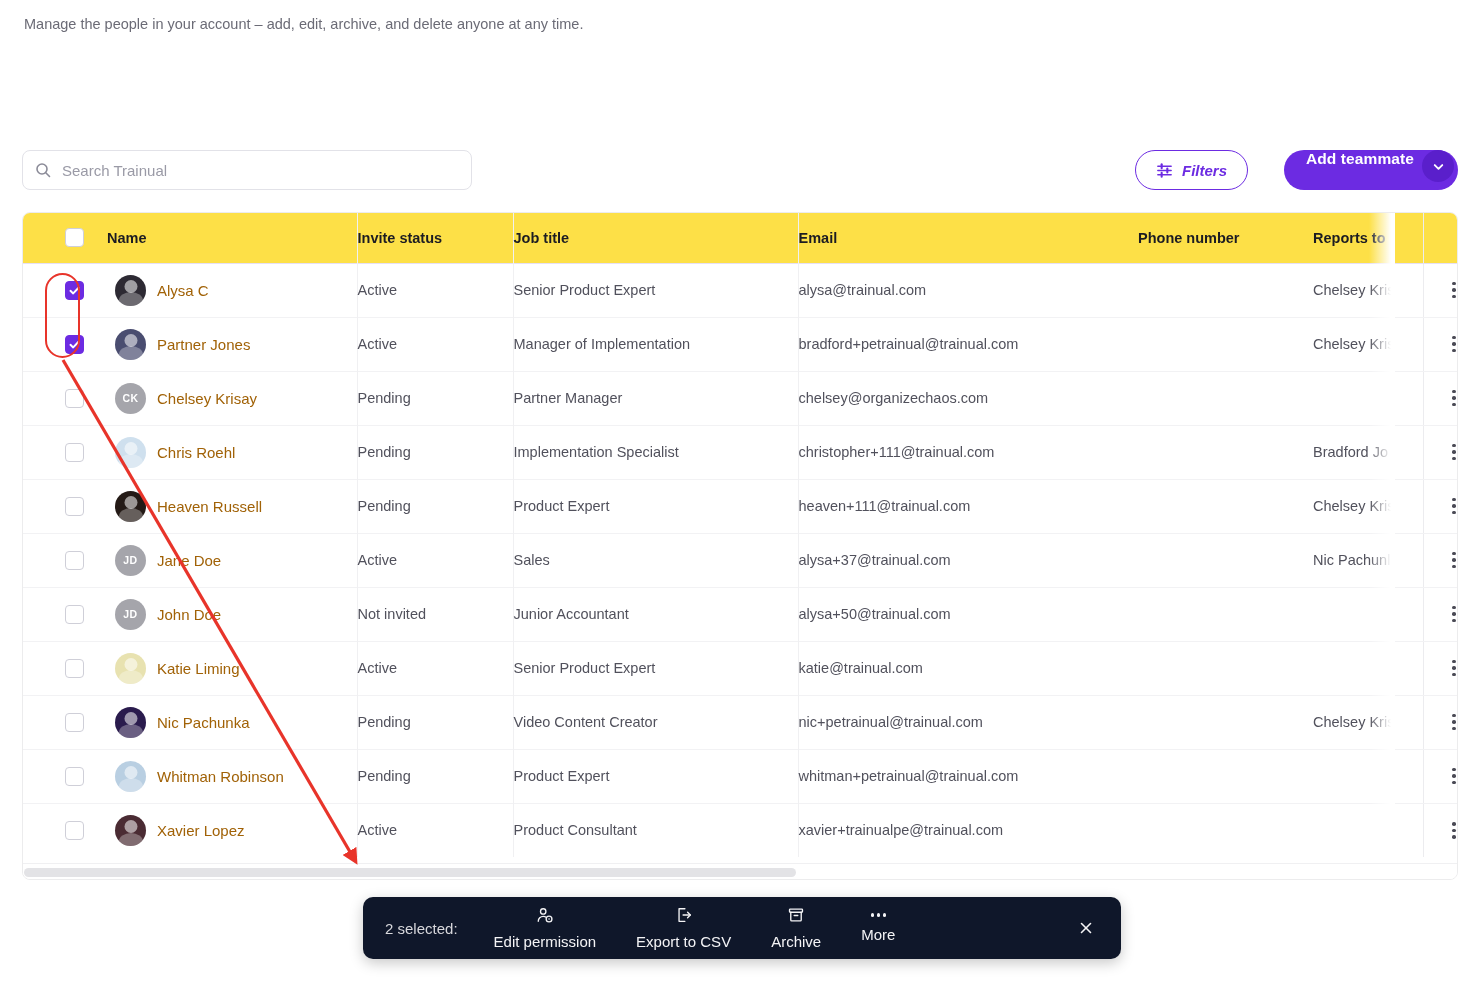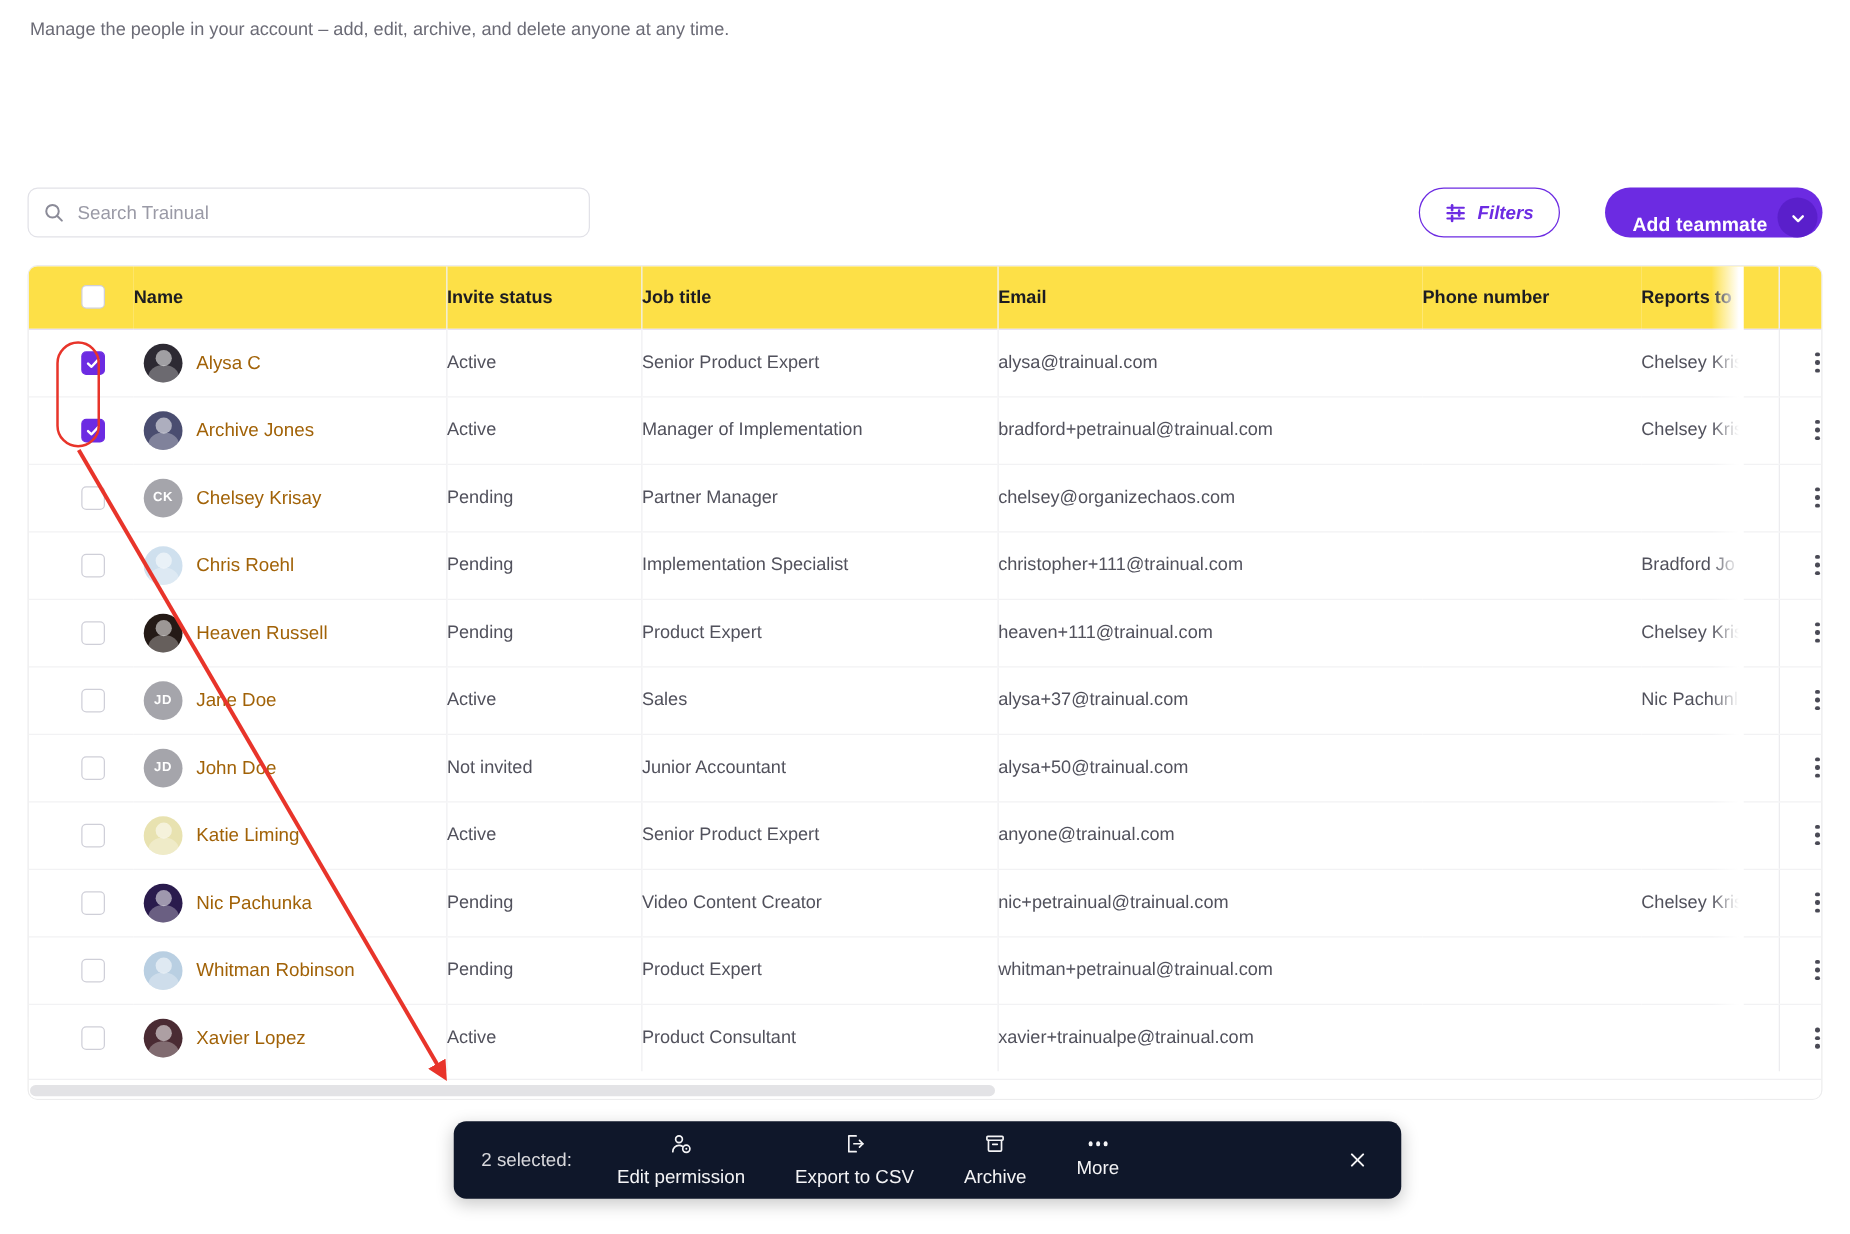--- a/index.html
+++ b/index.html
@@ -53,21 +53,21 @@
     background: #fff; color: #6C2BE2;
     font-size: 15px; font-weight: 600; cursor: pointer;
     display: flex; align-items: center; gap: 9px;
     font-family: "Liberation Sans", sans-serif;
     font-style: italic;
   }
   .btn-add {
     position: absolute; right: 0; top: 0;
     height: 40px; border-radius: 22px;
     background: #6C2BE2; color: #fff;
-    display: flex; align-items: flex-end; cursor: pointer;
+    display: flex; align-items: flex-start; cursor: pointer;
     padding-left: 22px; padding-right: 4px; gap: 8px;
   }
   .btn-add-label { font-size: 15.5px; font-weight: 600; letter-spacing: .1px; }
   .btn-add-caret {
     width: 32px; height: 32px; border-radius: 50%;
     background: #5A1FCB; display: flex;
     align-items: center; justify-content: center;
   }
 
   
@@ -326,21 +326,21 @@
                   <polyline points="3,8.4 6.4,11.6 13,4.6"></polyline>
                 </svg>
               </span>
             </td>
             <td>
               <span class="name-cell">
                 <span class="avatar" style="background:#4a4d70">
                   <span class="ph-head" style="background:rgba(255,255,255,.55)"></span>
                   <span class="ph-body" style="background:rgba(255,255,255,.3)"></span>
                 </span>
-                <span class="name-label">Archive Jones</span>
+                <span class="name-label">Partner Jones</span>
               </span>
             </td>
             <td class="cell-pad vline"><span class="cell-text">Active</span></td>
             <td class="cell-pad vline"><span class="cell-text">Manager of Implementation</span></td>
             <td class="cell-pad vline"><span class="cell-text">bradford+petrainual@trainual.com</span></td>
             <td class="cell-pad"><span class="cell-text"></span></td>
             <td class="cell-pad"><span class="cell-text">Chelsey Kris</span></td>
             <td class="menu-cell">
               <span class="sticky-sep"></span>
               <span class="kebab">
@@ -484,21 +484,21 @@
               <span class="name-cell">
                 <span class="avatar" style="background:#e8e2b0">
                   <span class="ph-head" style="background:rgba(255,255,255,.55)"></span>
                   <span class="ph-body" style="background:rgba(255,255,255,.3)"></span>
                 </span>
                 <span class="name-label">Katie Liming</span>
               </span>
             </td>
             <td class="cell-pad vline"><span class="cell-text">Active</span></td>
             <td class="cell-pad vline"><span class="cell-text">Senior Product Expert</span></td>
-            <td class="cell-pad vline"><span class="cell-text">anyone@trainual.com</span></td>
+            <td class="cell-pad vline"><span class="cell-text">katie@trainual.com</span></td>
             <td class="cell-pad"><span class="cell-text"></span></td>
             <td class="cell-pad"><span class="cell-text"></span></td>
             <td class="menu-cell">
               <span class="sticky-sep"></span>
               <span class="kebab">
                 <i></i>
                 <i></i>
                 <i></i>
               </span>
             </td>

